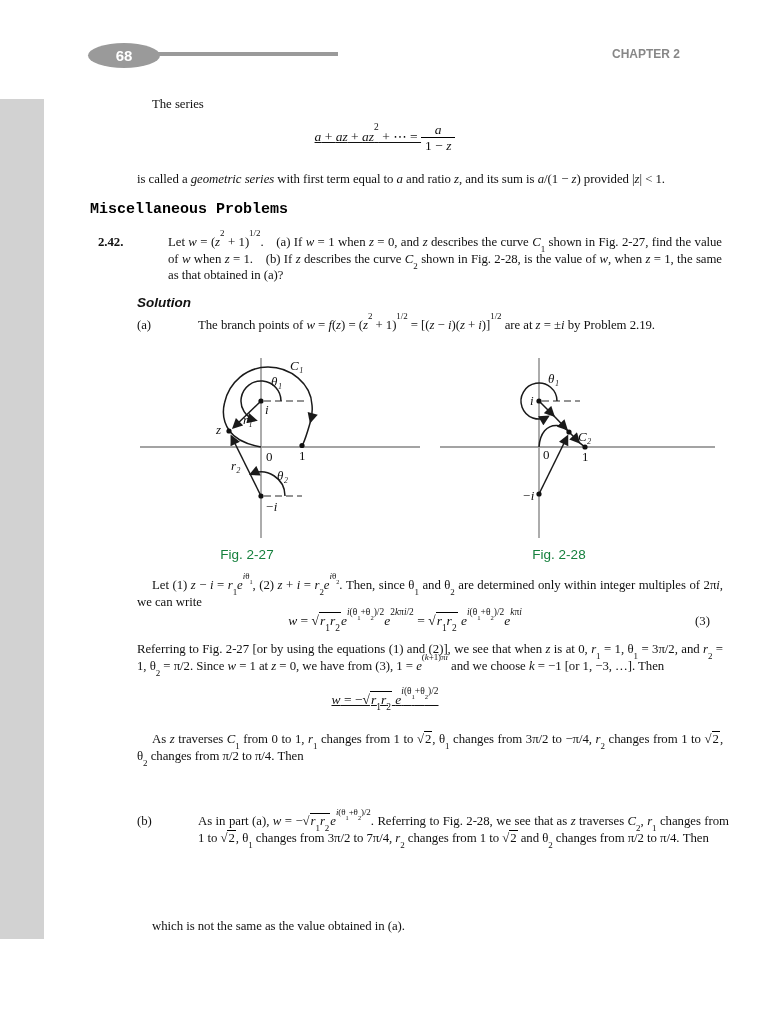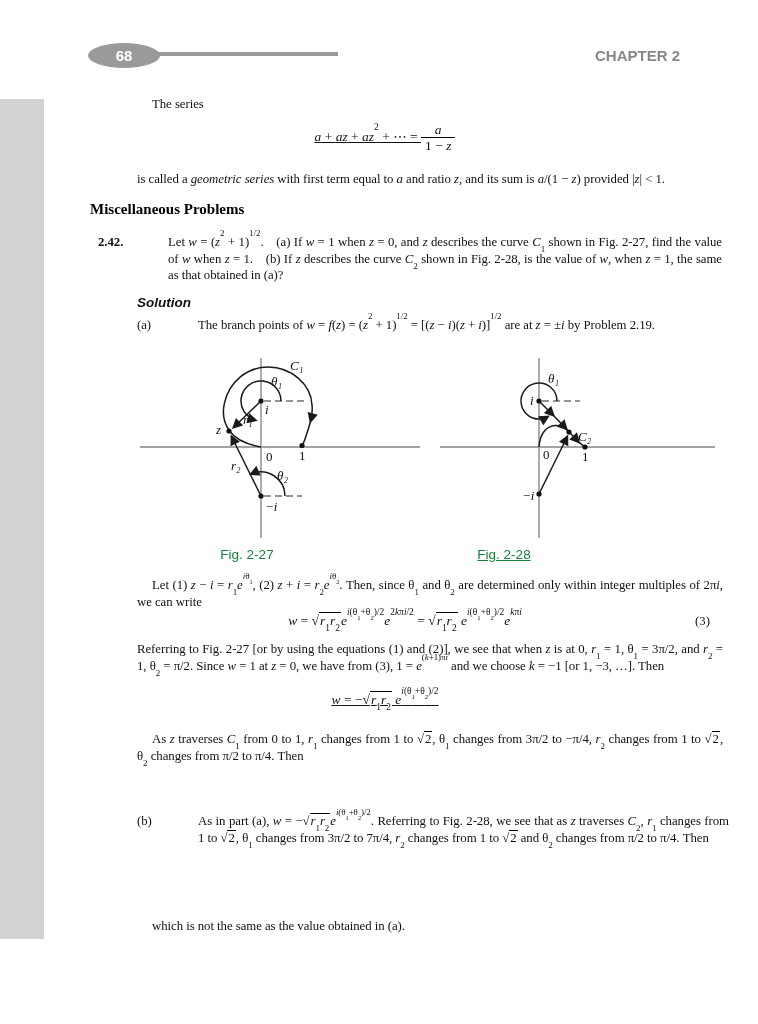--- a/index.html
+++ b/index.html
@@ -5,28 +5,28 @@
   html,body{margin:0;padding:0;background:#fff;}
   .page{position:relative;width:758px;height:1024px;background:#ffffff;overflow:hidden;
         font-family:"Liberation Serif","DejaVu Serif",serif;color:#111;}
   .strip{position:absolute;left:0;top:99px;width:44px;height:840px;background:#d2d2d2;}
   
   .badge{position:absolute;left:88px;top:43px;width:72px;height:25px;background:#9a9a9a;
          border-radius:50%;display:flex;align-items:center;justify-content:center;
          color:#fff;font-family:"Liberation Sans",sans-serif;font-weight:bold;font-size:15px;}
   .badge-line{position:absolute;left:152px;top:52px;width:186px;height:4px;background:#9a9a9a;}
   .chap{position:absolute;top:47px;right:78px;display:flex;gap:14px;white-space:nowrap;
-        font-family:"Liberation Sans",sans-serif;font-weight:bold;font-size:15px;color:#878787;}
+        font-family:"Liberation Sans",sans-serif;font-weight:bold;font-size:12px;color:#878787;}
   
   .txt{font-size:12.8px;line-height:16.6px;letter-spacing:-0.05px;}
   .lead{position:absolute;left:152px;top:96px;}
   .para{position:absolute;text-align:justify;}
   .oneline{white-space:nowrap;text-align:left;}
   .indent{text-indent:15px;}
-  .h-misc{position:absolute;left:90px;top:201px;font-family:Liberation Serif, serif;
+  .h-misc{position:absolute;left:90px;top:201px;font-family:Liberation Mono, monospace;
           font-weight:bold;font-size:15px;color:#000;}
   .h-sol{position:absolute;left:137px;top:295px;font-family:"Liberation Sans",sans-serif;
          font-weight:bold;font-style:italic;font-size:13.5px;}
   .hang{position:absolute;display:flex;gap:31px;}
   .hang .lbl{flex:none;font-weight:bold;}
   .hang .lbl-plain{flex:none;}
   .hang .bd{flex:1;text-align:justify;}
   
   .eq{position:absolute;left:100px;width:570px;text-align:center;font-size:13.5px;text-decoration:underline;}
   .eq3wrap{position:absolute;left:100px;top:613px;width:610px;text-align:center;font-size:13.5px;}
@@ -35,21 +35,21 @@
   sub{font-size:70%;line-height:0;position:relative;top:0.28em;}
   .ol{border-top:1px solid #000;padding:0 1px;}
   .frac{display:inline-block;vertical-align:middle;text-align:center;line-height:1.12;}
   .fnum{display:block;padding:0 5px;}
   .fden{display:block;border-top:1px solid #000;padding:0 4px;}
   
   .figsvg{position:absolute;top:355px;}
   #fig27{left:140px;} #fig28{left:440px;}
   .figcap{position:absolute;top:547px;transform:translateX(-50%);
           font-family:"Liberation Sans",sans-serif;font-size:13.5px;color:#15803d;}
-  #cap27{left:247px;} #cap28{left:504px;text-decoration:underline;}
+  #cap27{left:247px;} #cap28{left:559px;}
   .axis{stroke:#a3a3a3;stroke-width:1.8;fill:none;}
   .crv{stroke:#1a1a1a;stroke-width:1.5;fill:none;}
   .dsh{stroke:#2a2a2a;stroke-width:1.2;fill:none;stroke-dasharray:7 4;}
   .dot{fill:#111;}
   .lab{font-family:"Liberation Serif","DejaVu Serif",serif;font-style:italic;font-size:13px;fill:#111;}
   .labu{font-family:"Liberation Serif","DejaVu Serif",serif;font-style:normal;font-size:13px;fill:#111;}
 </style>
 </head>
 <body>
 

